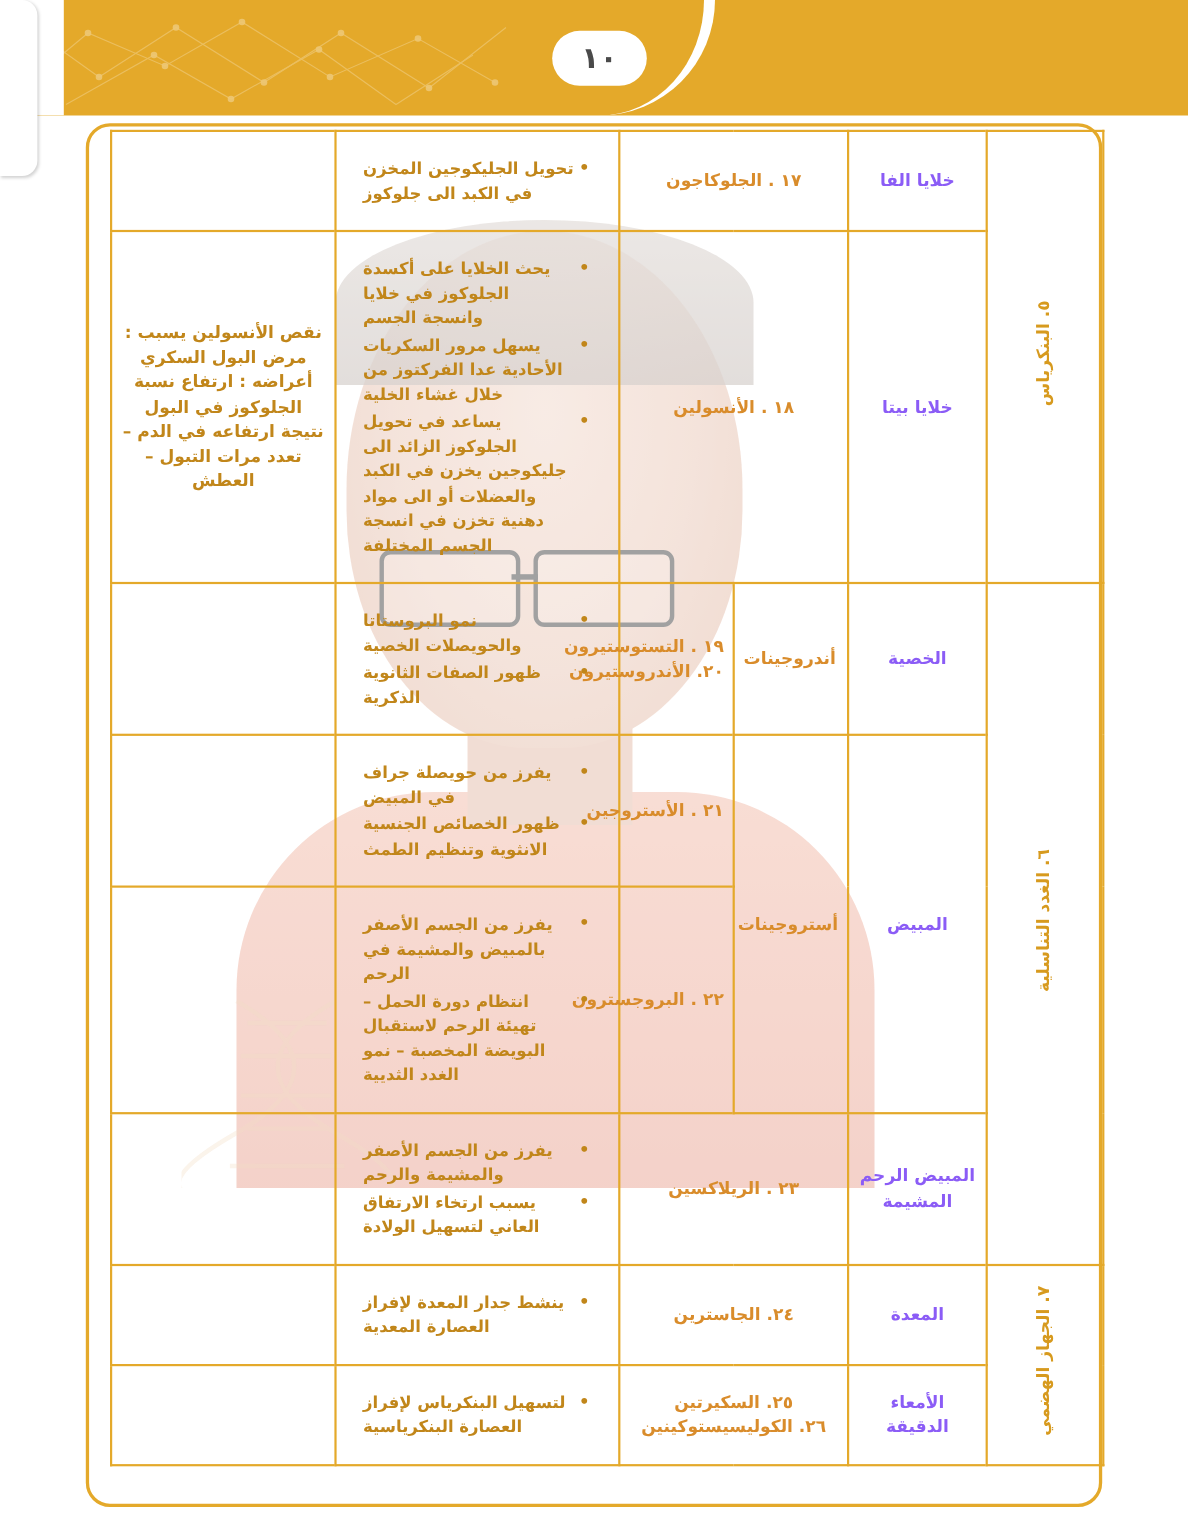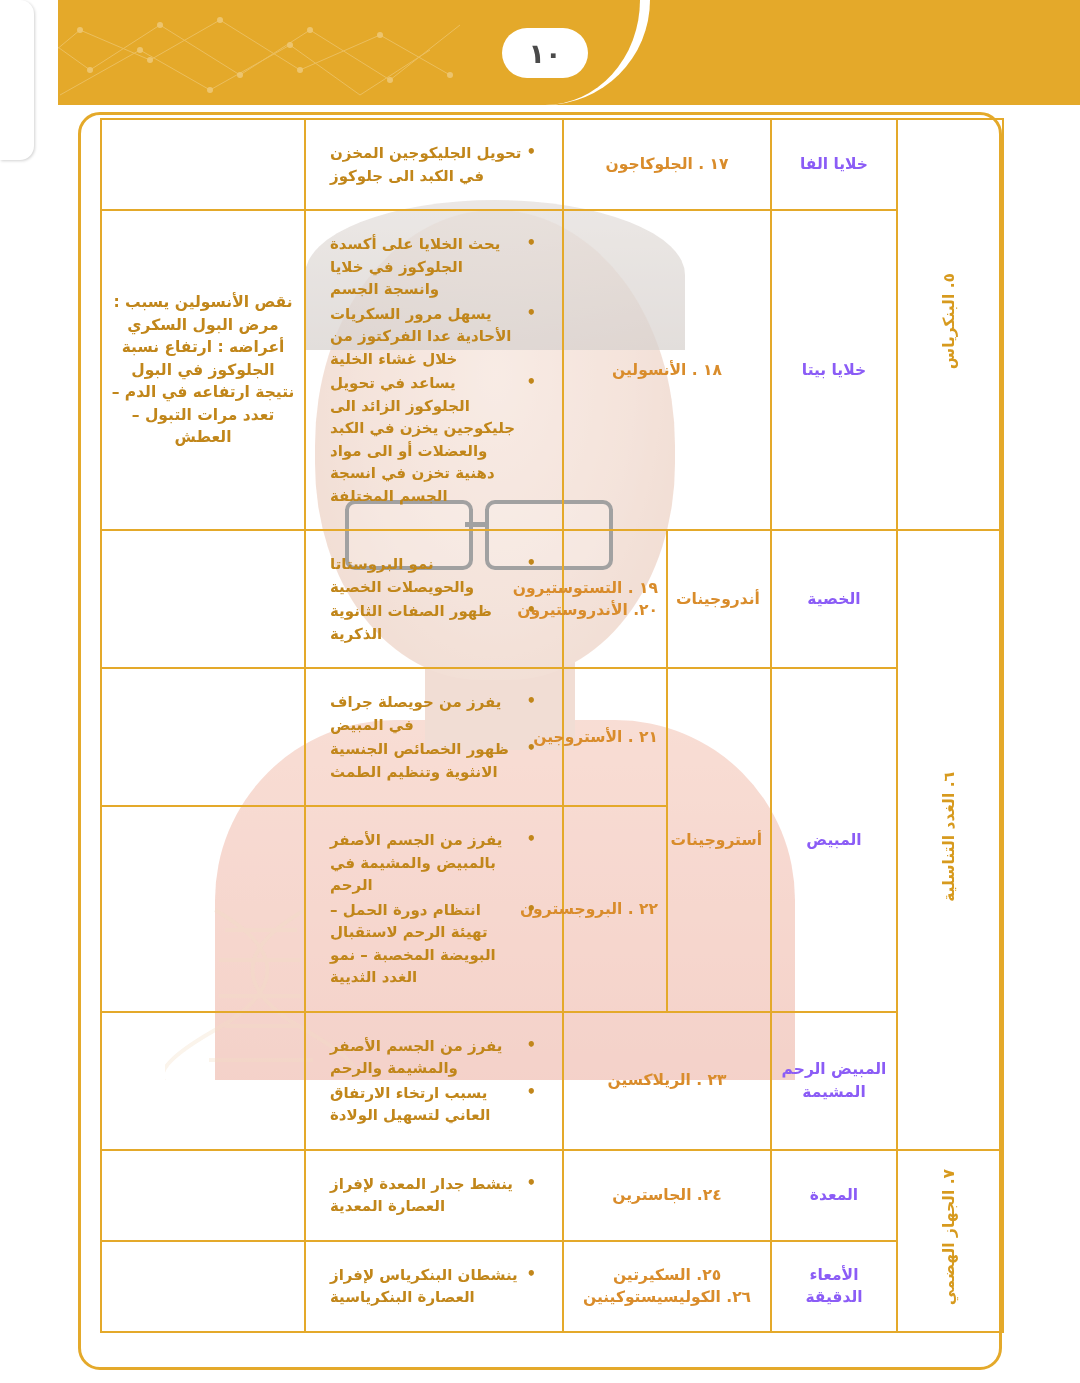--- a/index.html
+++ b/index.html
@@ -347,21 +347,21 @@
       </tr>
 
       <tr>
         <td class="col-cells cell-name">الأمعاء الدقيقة</td>
         <td class="col-horm horm" colspan="2">
           <span class="line">٢٥.  السكيرتين</span>
           <span class="line">٢٦.  الكوليسيستوكينين</span>
         </td>
         <td class="col-func">
           <ul class="fn">
-            <li>ينشطان البنكرياس لإفراز العصارة البنكرياسية</li>
+            <li>لتسهيل البنكرياس لإفراز العصارة البنكرياسية</li>
           </ul>
         </td>
         <td class="col-note"></td>
       </tr>
 
     </tbody>
   </table>
 
 
 </div>

